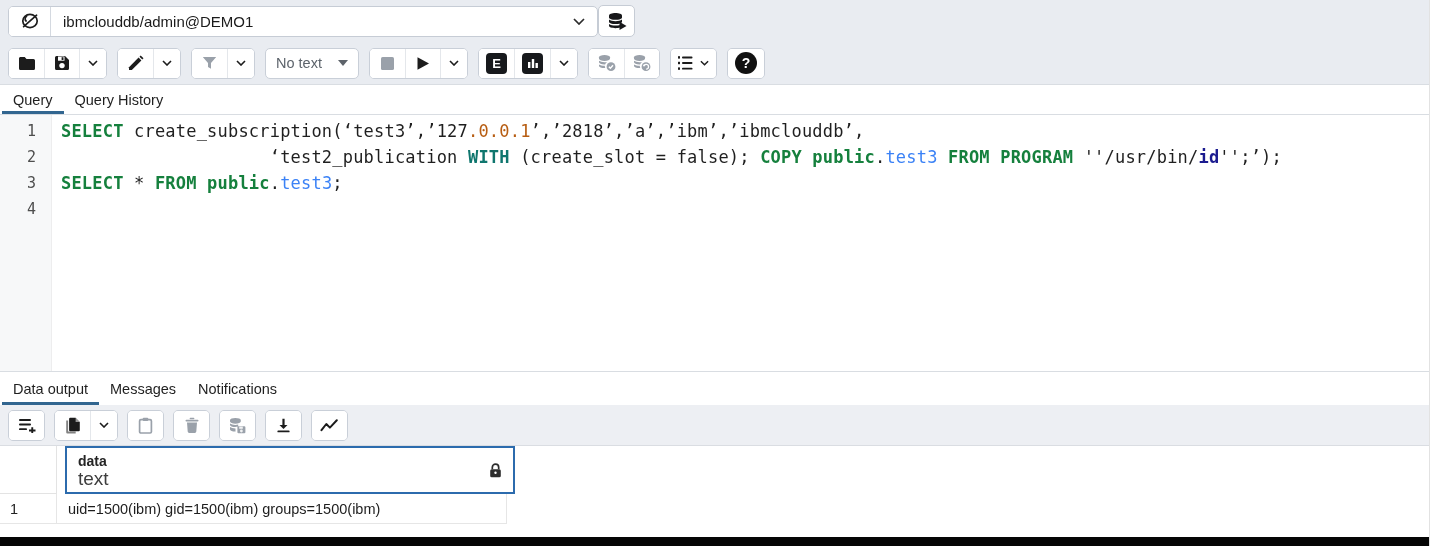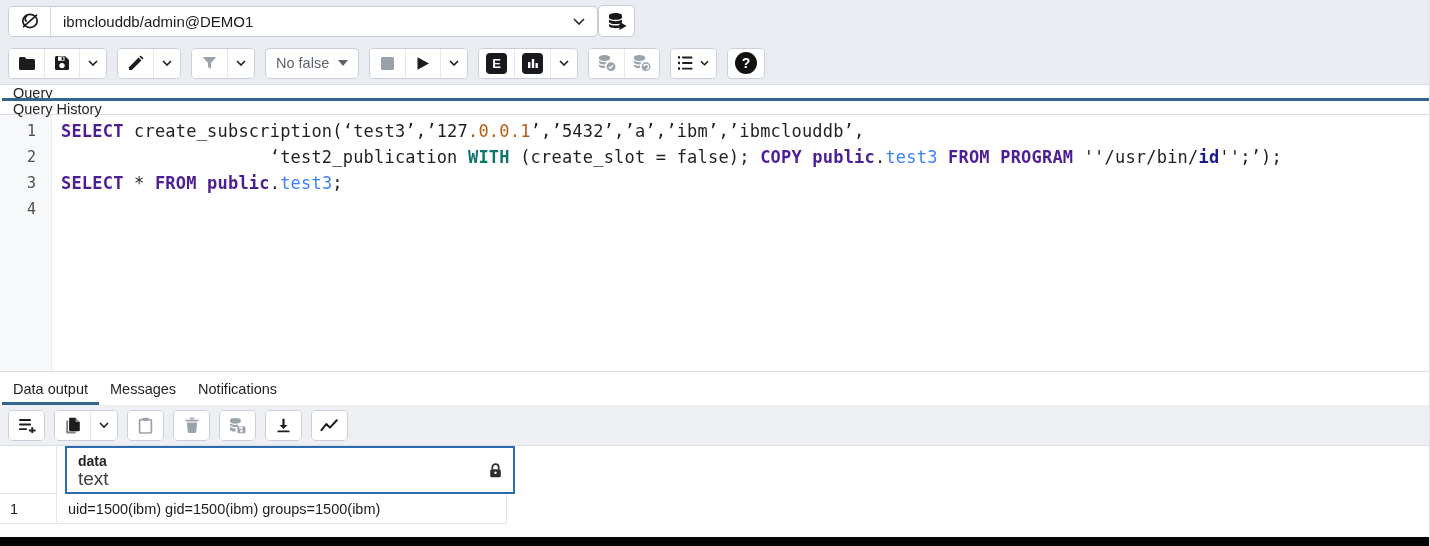--- a/index.html
+++ b/index.html
@@ -33,35 +33,35 @@
     display:flex; align-items:center; justify-content:space-between; padding:0 10px;
     color:#5c636b; font-size:14.5px; cursor:pointer; }
   .badge { width:21px; height:21px; background:#17191c; color:#fff; border-radius:4px;
     font-weight:bold; font-size:13px; display:flex; align-items:center; justify-content:center; }
   .help-circle { width:22px; height:22px; background:#111; color:#fff; border-radius:50%;
     font-weight:bold; font-size:14px; display:flex; align-items:center; justify-content:center; }
 
   
   .tabbar { background:#fff; display:flex; align-items:stretch; padding-left:2px; flex:none;
     border-top:1px solid #d9dde2; border-bottom:1px solid #d9dde2; }
-  .tabbar.q { height:31px;flex-direction:column; }
+  .tabbar.q { height:31px; }
   .tabbar.o { height:34px; border-bottom:none; }
   .tab { padding:0 11px; display:flex; align-items:center; font-size:14.5px; color:#1f1f1f;
     position:relative; cursor:pointer; }
   .tab.active::after { content:""; position:absolute; left:0; right:0; bottom:0; height:3px; background:#326690; }
 
   
   .editor { height:256px; display:flex; background:#fff; flex:none; overflow:hidden; }
   .gutter { width:52px; background:#f7f8f9; border-right:1px solid #ededee; padding-top:3px; flex:none; }
   .ln { height:26px; line-height:26px; text-align:right; padding-right:15px;
     font-family:"DejaVu Sans Mono", monospace; font-size:15px; color:#4e4e4e; }
   .code { padding:3px 0 0 9px; font-family:"DejaVu Sans Mono", monospace; font-size:17px;
     letter-spacing:.2px; flex:1; }
   .code-line { height:26px; line-height:26px; white-space:pre; }
-  .tok-kw  { color:#4c1d95; font-weight:bold; }
+  .tok-kw  { color:#15803d; font-weight:bold; }
   .tok-kw2 { color:#0f766e; font-weight:bold; }
   .tok-num { color:#b75d12; }
   .tok-var { color:#3b82f6; }
   .tok-bi  { color:#1b1b8f; font-weight:bold; }
   .tok-pl  { color:#1f1f1f; }
 
   
   .out-toolbar { height:41px; background:#edeff3; display:flex; align-items:center;
     padding:0 8px; gap:9px; flex:none; border-bottom:1px solid #dadde2; }
 
@@ -159,21 +159,21 @@
             <path d="M.8 1h13.4L9 7.1v5.7L6 11V7.1z" fill="currentColor"></path>
           </svg>
       </button>
       <button class="tb narrow">
         <svg width="10" height="6" viewBox="0 0 10 6">
             <path d="M1 1l4 4 4-4" fill="none" stroke="currentColor" stroke-width="1.6"></path>
           </svg>
       </button>
     </div>
     <div class="limit">
-      <span>No false</span>
+      <span>No text</span>
       <svg width="10" height="6" viewBox="0 0 10 6">
           <path d="M0 0h10L5 6z" fill="#5d636a"></path>
         </svg>
     </div>
     <div class="tgroup">
       <button class="tb dis">
         <svg width="13" height="13" viewBox="0 0 13 13">
             <rect width="13" height="13" rx="1.6" fill="currentColor"></rect>
           </svg>
       </button>
@@ -266,21 +266,21 @@
   </div>
 
   <div class="editor">
     <div class="gutter">
         <div class="ln">1</div>
         <div class="ln">2</div>
         <div class="ln">3</div>
         <div class="ln">4</div>
       </div>
     <div class="code">
-        <div class="code-line"><span class="tok-kw">SELECT</span><span class="tok-pl"> create_subscription(‘test3’,’127</span><span class="tok-num">.0.0.1</span><span class="tok-pl">’,’5432’,’a’,’ibm’,’ibmclouddb’,</span></div>
+        <div class="code-line"><span class="tok-kw">SELECT</span><span class="tok-pl"> create_subscription(‘test3’,’127</span><span class="tok-num">.0.0.1</span><span class="tok-pl">’,’2818’,’a’,’ibm’,’ibmclouddb’,</span></div>
         <div class="code-line"><span class="tok-pl">                    ‘test2_publication </span><span class="tok-kw2">WITH</span><span class="tok-pl"> (create_slot = false); </span><span class="tok-kw">COPY</span><span class="tok-pl"> </span><span class="tok-kw">public</span><span class="tok-pl">.</span><span class="tok-var">test3</span><span class="tok-pl"> </span><span class="tok-kw">FROM</span><span class="tok-pl"> </span><span class="tok-kw">PROGRAM</span><span class="tok-pl"> ''/usr/bin/</span><span class="tok-bi">id</span><span class="tok-pl">'';’);</span></div>
         <div class="code-line"><span class="tok-kw">SELECT</span><span class="tok-pl"> * </span><span class="tok-kw">FROM</span><span class="tok-pl"> </span><span class="tok-kw">public</span><span class="tok-pl">.</span><span class="tok-var">test3</span><span class="tok-pl">;</span></div>
         <div class="code-line"> </div>
       </div>
   </div>
 
   <div class="tabbar o">
     <div class="tab active">
       <span>Data output</span>
     </div>

